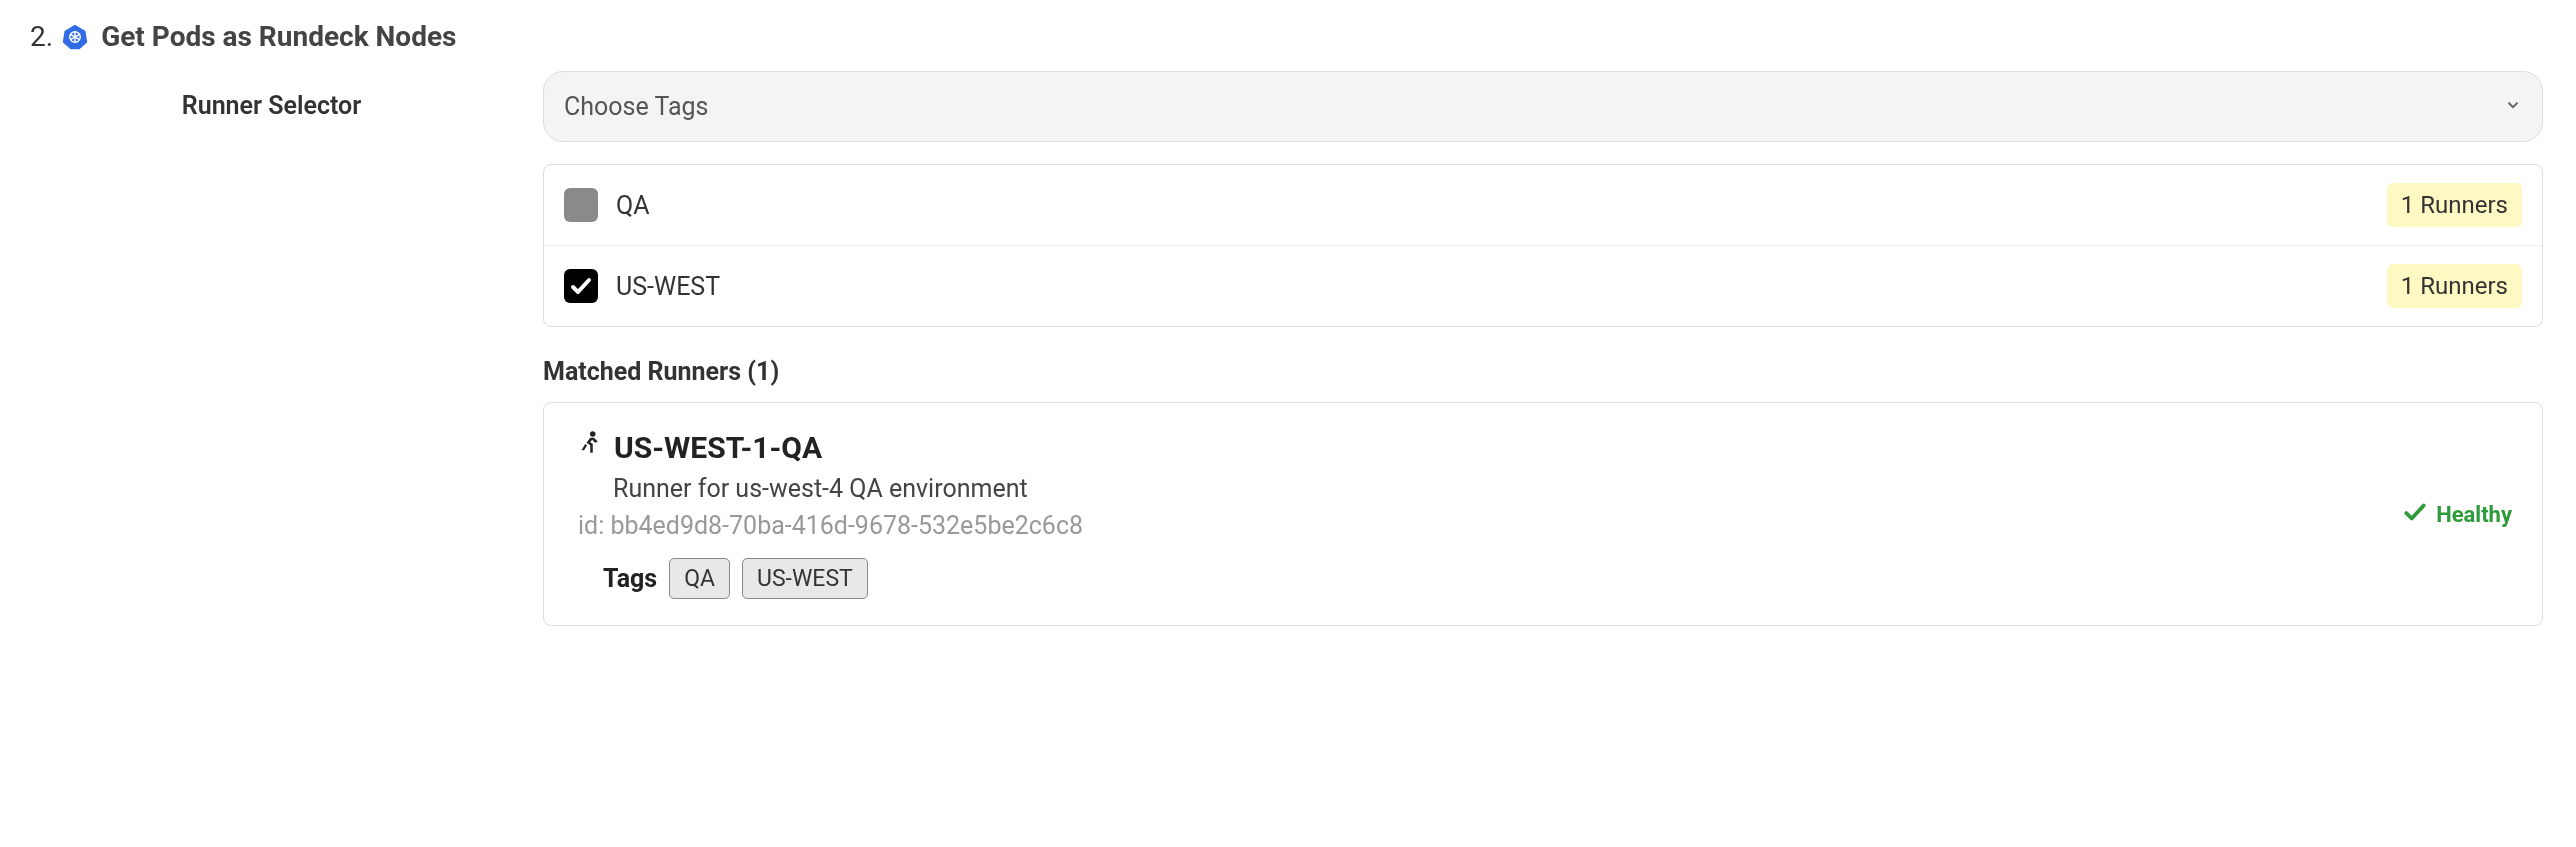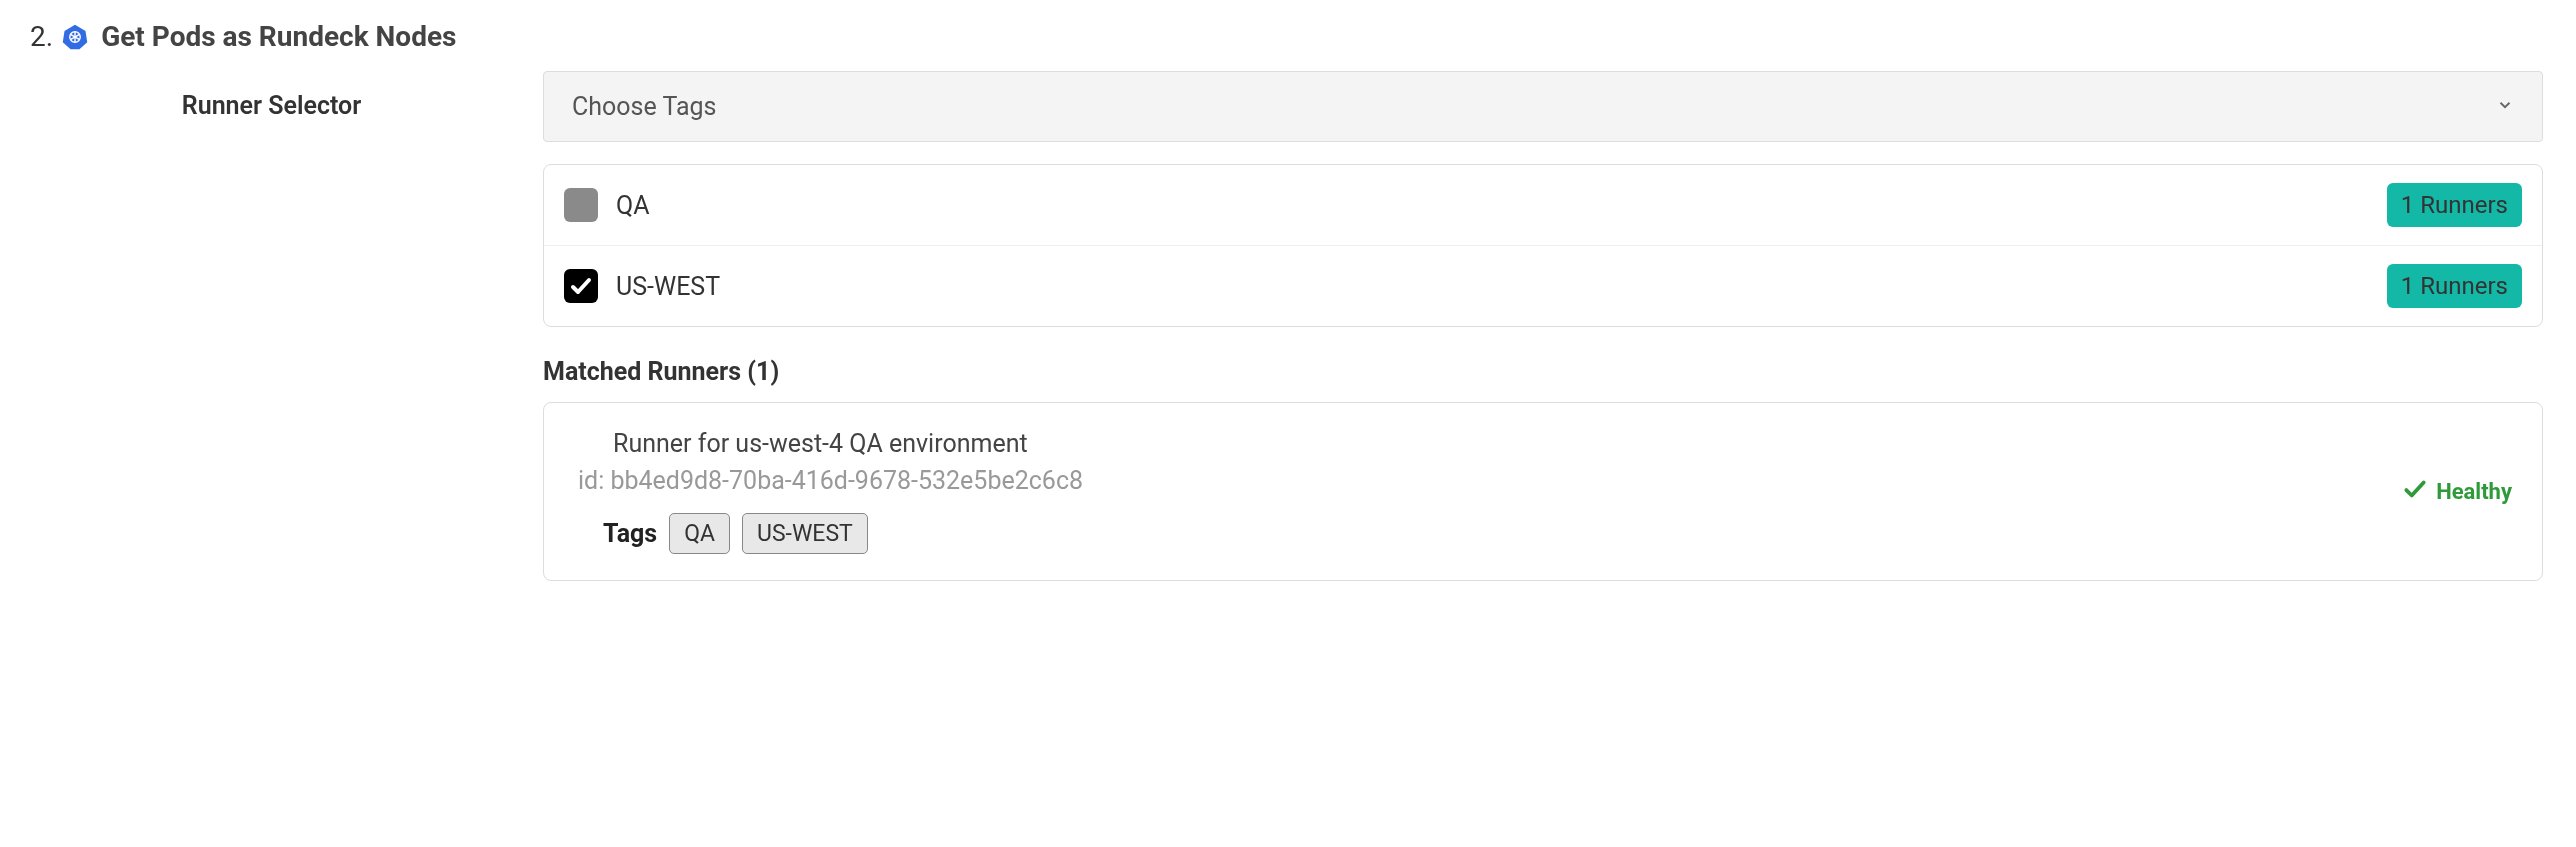--- a/index.html
+++ b/index.html
@@ -39,22 +39,22 @@
     color: #333;
   }
   .content-col {
     flex: 1;
     max-width: 2000px;
   }
   .dropdown {
     width: 100%;
     background: #f4f4f4;
     border: 1px solid #ddd;
-    border-radius: 4px;
-    padding: 20px 28px;
+    border-radius: 20px;
+    padding: 20px 20px;
     font-size: 25px;
     color: #555;
     display: flex;
     justify-content: space-between;
     align-items: center;
     cursor: pointer;
     margin-bottom: 22px;
   }
   .chev {
     color: #666;
@@ -87,21 +87,21 @@
   .checkbox.unchecked {
     background: #8a8a8a;
   }
   .checkbox.checked {
     background: #000;
     color: #fff;
   }
   .checkbox.checked svg { width: 24px; height: 24px; }
   .tag-name { flex: 1; color: #333; }
   .runner-count-badge {
-    background: #14b8a6;
+    background: #fef9c3;
     color: #333;
     border-radius: 6px;
     padding: 8px 14px;
     font-size: 24px;
   }
   .matched-title {
     font-size: 25px;
     font-weight: 700;
     color: #333;
     margin-bottom: 16px;
@@ -208,20 +208,30 @@
         </span>
         <span class="tag-name">US-WEST</span>
         <span class="runner-count-badge">1 Runners</span>
       </div>
     </div>
 
     <div class="matched-title">Matched Runners (1)</div>
 
     <div class="runner-card">
       <div class="runner-left">
+        <div class="runner-name-row">
+          <span>
+            <svg width="30" height="30" viewBox="0 0 24 24" fill="#222">
+              <circle cx="15" cy="4" r="2.2"></circle>
+              <path d="M13 7l-3 4 3 2v6h2v-7l-2-1.5 1.5-2L17 11l2-1-3-3h-3z"></path>
+              <path d="M9 12l-3 5h2l2.5-4z"></path>
+            </svg>
+          </span>
+          <span>US-WEST-1-QA</span>
+        </div>
         <div class="runner-desc">Runner for us-west-4 QA environment</div>
         <div class="runner-id">id: bb4ed9d8-70ba-416d-9678-532e5be2c6c8</div>
         <div class="tags-row">
           <span class="tags-label">Tags</span>
           <span class="tag-chip">QA</span>
           <span class="tag-chip">US-WEST</span>
         </div>
       </div>
       <div class="health">
         <span>

